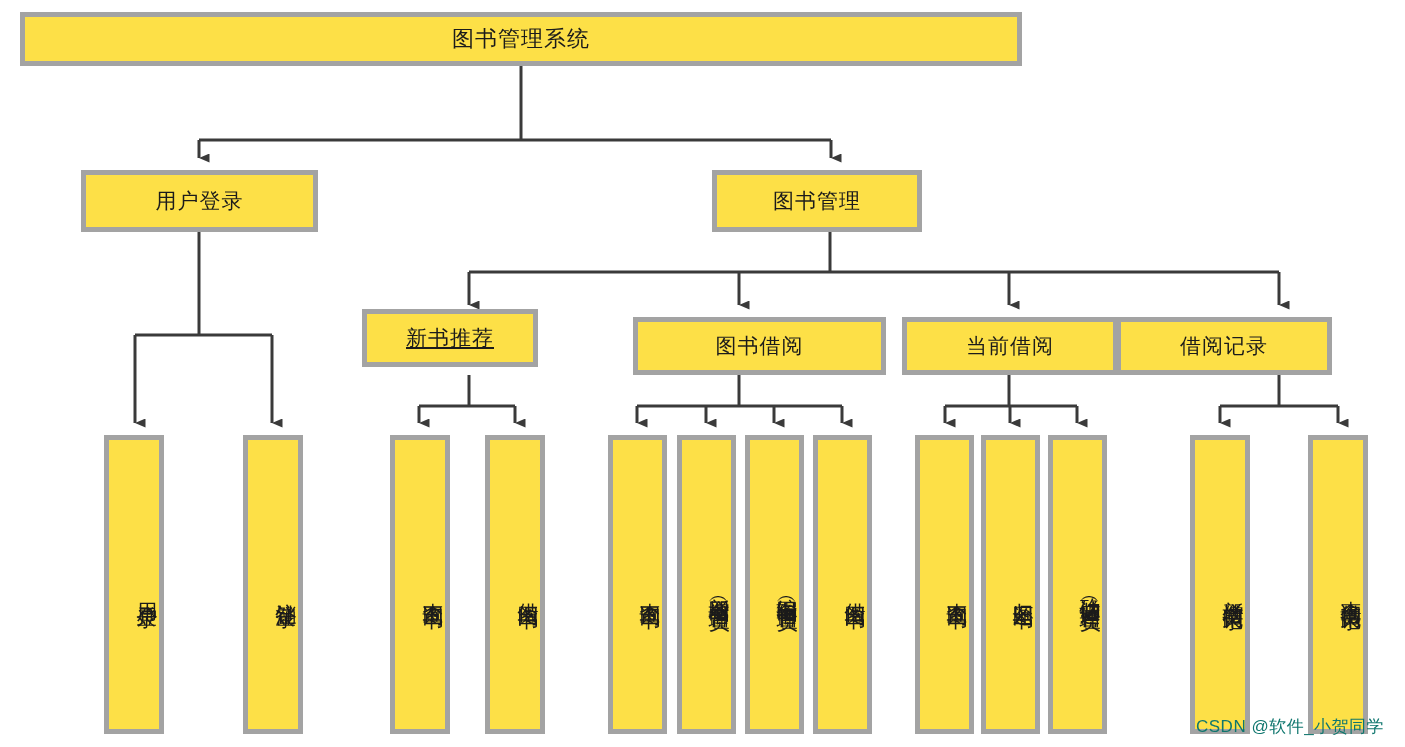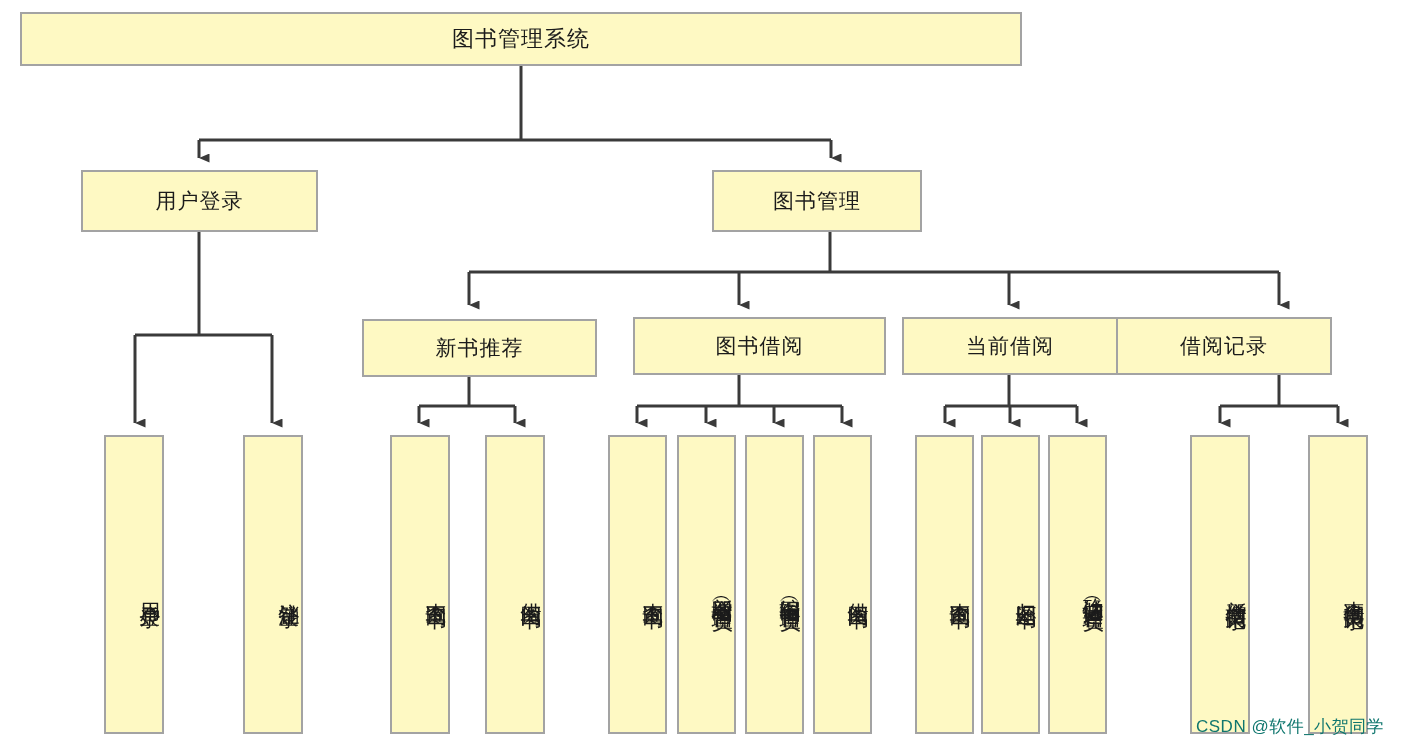--- a/index.html
+++ b/index.html
@@ -22,22 +22,22 @@
     position: absolute;
     left: 0;
     top: 0;
     width: 1405px;
     height: 747px;
     pointer-events: none;
   }
   .node {
     position: absolute;
     box-sizing: border-box;
-    background: #fef9c3;
-    border: 2px solid #a3a3a3;
+    background: #fde047;
+    border: 5px solid #a3a3a3;
     display: flex;
     align-items: center;
     justify-content: center;
     color: #1b1b1b;
     text-align: center;
   }
   .node.horizontal {
     font-size: 21px;
     line-height: 1.2;
     letter-spacing: 1px;
@@ -117,21 +117,21 @@
       <path d="M 1220,406 L 1220,423" marker-end="url(#arrowhead)"></path>
       <path d="M 1338,406 L 1338,423" marker-end="url(#arrowhead)"></path>
     </g>
   </svg>
 
   <div class="node horizontal root" style="left: 20px; top: 12px; width: 1002px; height: 54px;">图书管理系统</div>
 
   <div class="node horizontal" style="left: 81px; top: 170px; width: 237px; height: 62px;">用户登录</div>
   <div class="node horizontal" style="left: 712px; top: 170px; width: 210px; height: 62px;">图书管理</div>
 
-  <div class="node horizontal" style="left: 362px; top: 319px; width: 235px; height: 58px;">新书推荐</div>
+  <div class="node horizontal" style="left: 362px; top: 309px; width: 176px; height: 58px; text-decoration: underline;">新书推荐</div>
   <div class="node horizontal" style="left: 633px; top: 317px; width: 253px; height: 58px;">图书借阅</div>
   <div class="node horizontal" style="left: 902px; top: 317px; width: 216px; height: 58px;">当前借阅</div>
   <div class="node horizontal" style="left: 1116px; top: 317px; width: 216px; height: 58px;">借阅记录</div>
 
   <div class="node vertical" style="left: 104px; top: 435px; width: 60px; height: 299px;">用户登录</div>
   <div class="node vertical" style="left: 243px; top: 435px; width: 60px; height: 299px;">注销登录</div>
   <div class="node vertical" style="left: 390px; top: 435px; width: 60px; height: 299px;">查询图书</div>
   <div class="node vertical" style="left: 485px; top: 435px; width: 60px; height: 299px;">借阅图书</div>
   <div class="node vertical" style="left: 608px; top: 435px; width: 59px; height: 299px;">查询图书</div>
   <div class="node vertical" style="left: 677px; top: 435px; width: 59px; height: 299px;">新增图书（管理员）</div>

